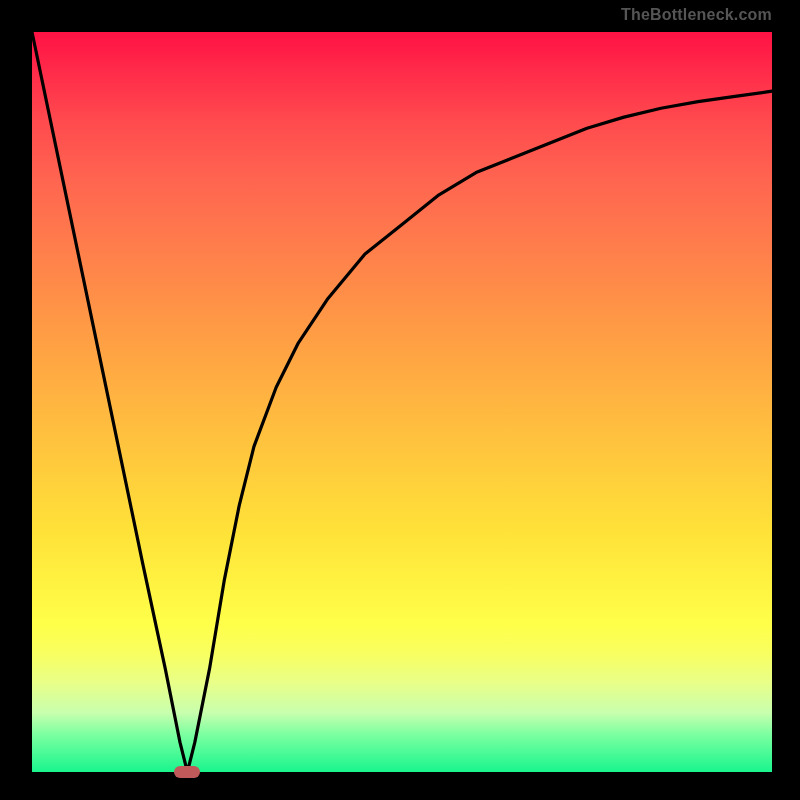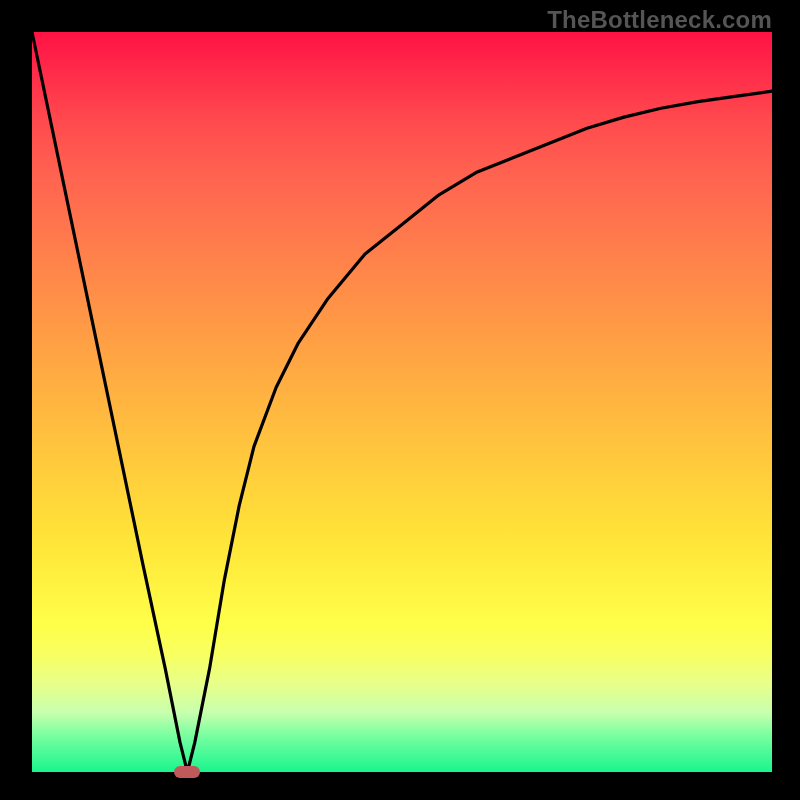--- a/index.html
+++ b/index.html
@@ -41,21 +41,21 @@
       #c8ffae 92%,
       #7affa0 95%,
       #19f58d 100%
     );
   }
   .watermark {
     position: absolute;
     top: 6px;
     right: 28px;
     color: #555;
-    font-size: 24px;
+    font-size: 16px;
     font-weight: 600;
     letter-spacing: 0.2px;
     user-select: none;
   }
   svg.curve {
     position: absolute;
     top: 32px;
     left: 32px;
     width: 740px;
     height: 740px;

